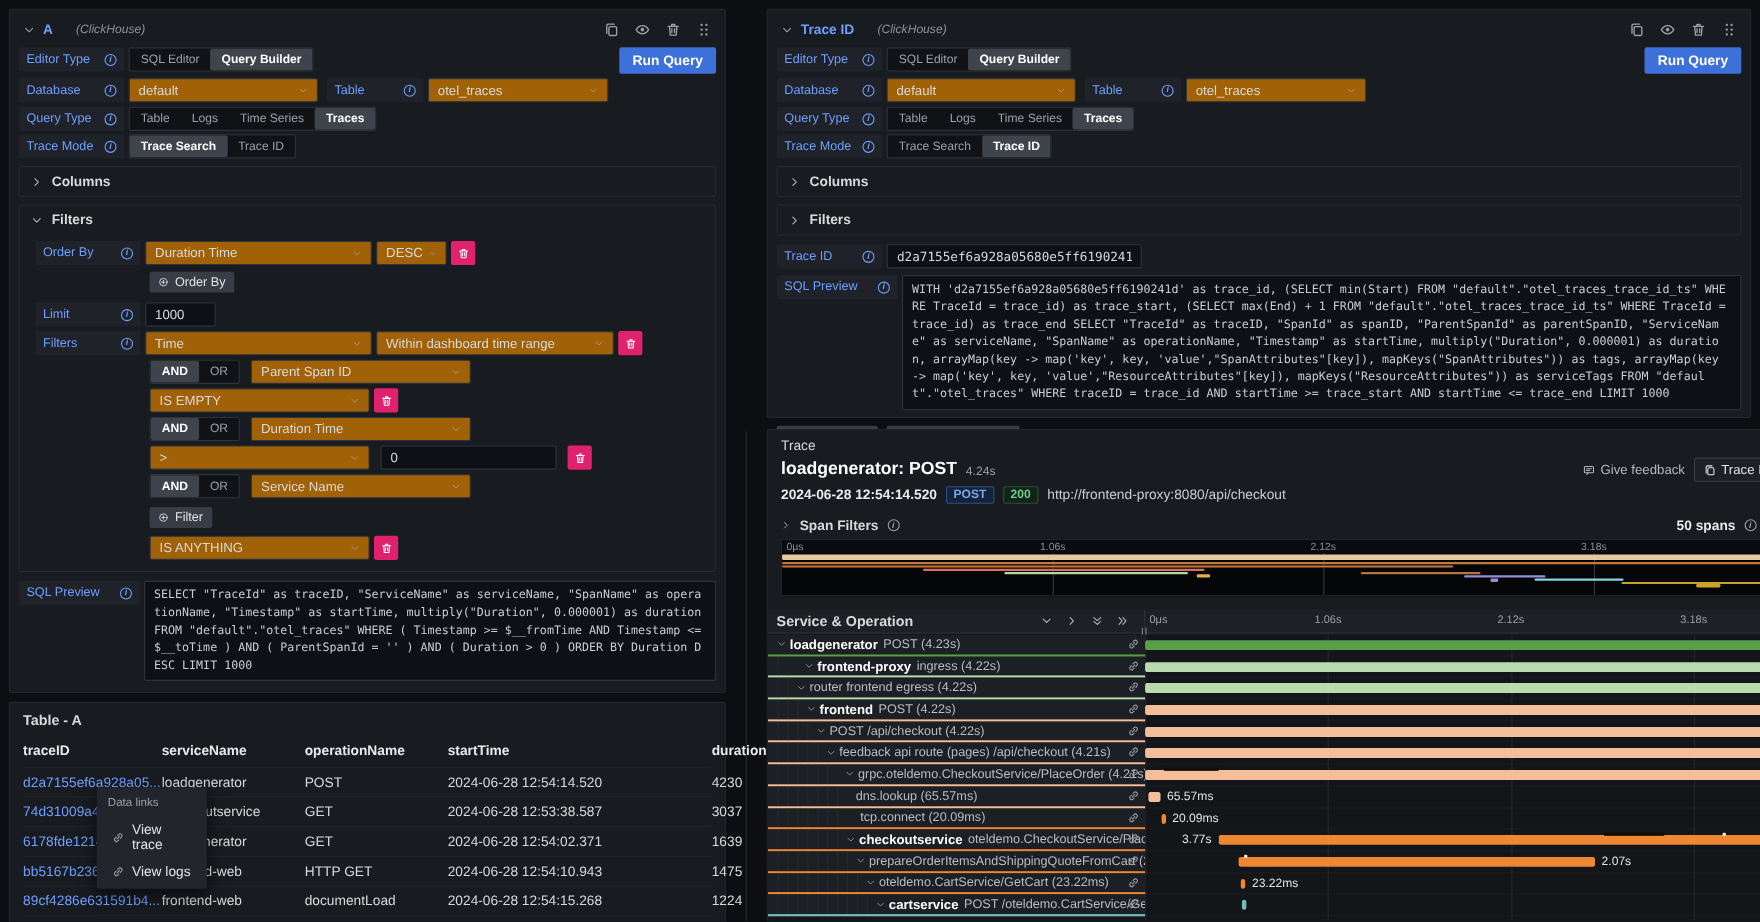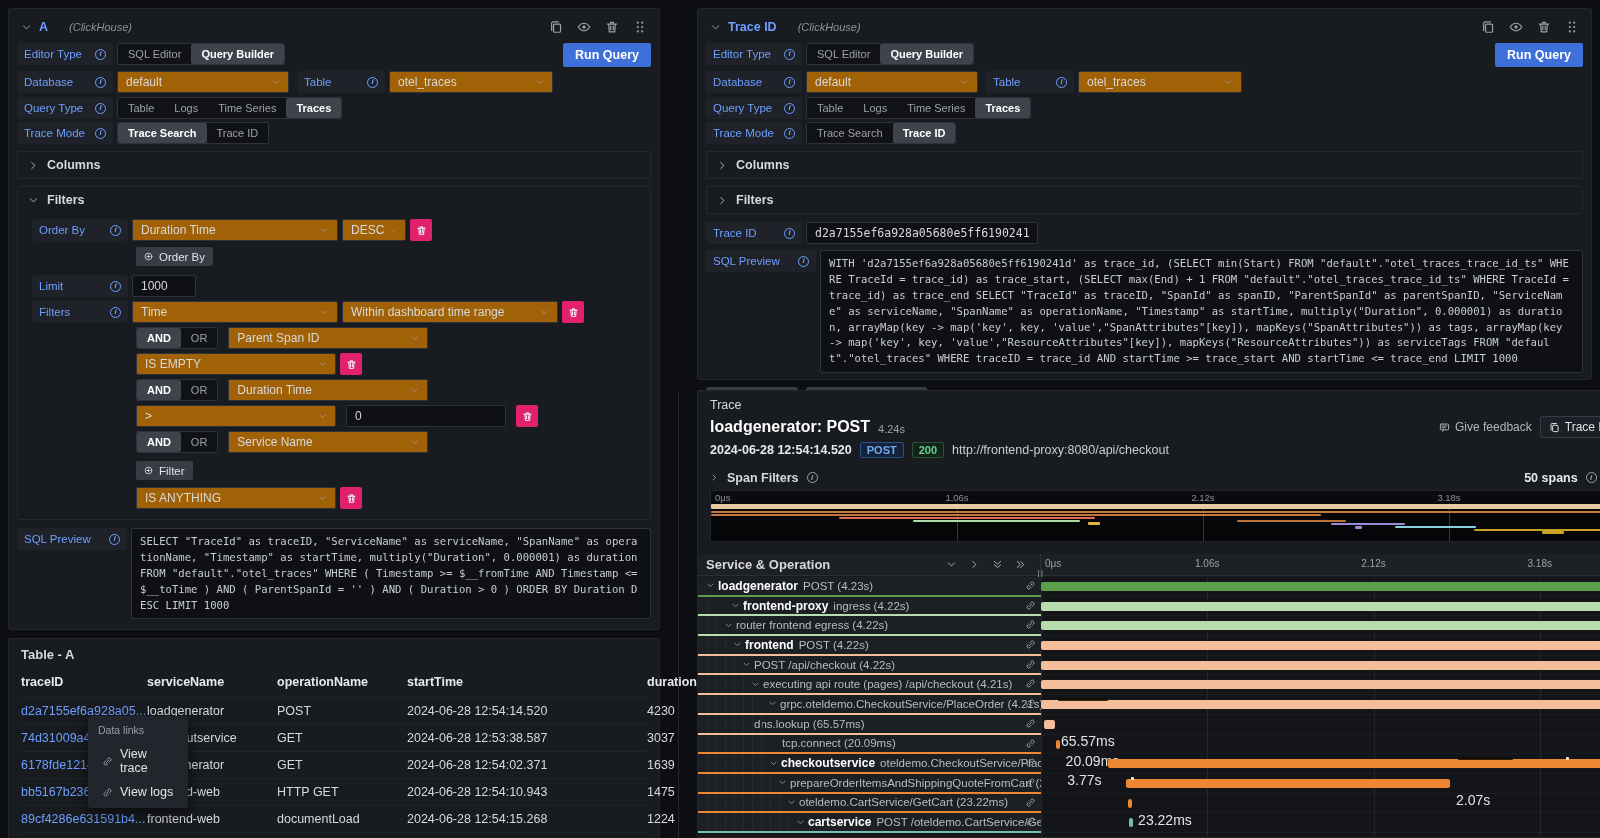--- a/index.html
+++ b/index.html
@@ -140,21 +140,21 @@
   }
   .trow-label .svc { font-weight:700; color:#fff; font-size:12px; margin-right:5px; }
   .trow-label .op { color:#b9bcc2; font-size:11.5px; }
   .trow-label .chev { color:#9da0a8; margin-right:3px; flex:0 0 auto; }
   .guide { position:absolute; top:0; bottom:0; width:1px; background:#26282e; }
   .row-link { position:absolute; right:5px; top:3px; color:#9da0a8; cursor:pointer; }
   .trow-bars { flex:1; position:relative; border-bottom:1px solid rgba(255,255,255,0.03); }
   .bar { position:absolute; height:9px; top:5px; border-radius:2px; min-width:3px; cursor:pointer; }
   .bar-seg { position:absolute; height:3px; top:3px; background:rgba(20,12,4,0.85); border-radius:1px; }
   .bar-dot { position:absolute; width:3px; height:3px; top:3px; background:#f7ead6; border-radius:1px; }
-  .bar-label { position:absolute; top:18px; font-size:14px; color:#e2e3e5; white-space:nowrap; }
+  .bar-label { position:absolute; top:3px; font-size:11px; color:#e2e3e5; white-space:nowrap; }
 
   .vdivider { position:absolute; left:678px; top:392px; bottom:0; width:1px; background:#26282c; }
 
   .caret { display:inline-flex; width:10px; height:10px; }
   .caret svg { width:100%; height:100%; }
 </style>
 </head>
 <body>
 
 <div class="screen">
@@ -989,21 +989,21 @@
               <span class="guide" style="left: 9px;"></span>
               <span class="guide" style="left: 18px;"></span>
               <span class="guide" style="left: 27px;"></span>
               <span class="guide" style="left: 36px;"></span>
               <span class="guide" style="left: 45px;"></span>
               <span class="chev icon xs">
                 <svg viewBox="0 0 16 16" fill="none" stroke="currentColor" stroke-width="1.4" stroke-linecap="round" stroke-linejoin="round">
                   <path d="M3.5 5.5 8 10l4.5-4.5"></path>
                 </svg>
               </span>
-              <span class="op">executing api route (pages) /api/checkout (4.21s)</span>
+              <span class="op">feedback api route (pages) /api/checkout (4.21s)</span>
               <span class="row-link icon sm">
                 <svg viewBox="0 0 16 16" fill="none" stroke="currentColor" stroke-width="1.4" stroke-linecap="round" stroke-linejoin="round">
                   <path d="M6.3 9.7l3.4-3.4"></path>
                   <path d="M7.2 5.2l1.5-1.5a2.5 2.5 0 0 1 3.6 3.6L10.8 8.8"></path>
                   <path d="M8.8 10.8l-1.5 1.5a2.5 2.5 0 0 1-3.6-3.6l1.5-1.5"></path>
                 </svg>
               </span>
             </div>
             <div class="trow-bars">
               <div class="bar" style="left: 0%; width: 100%; background: rgb(245, 190, 155);"></div>
@@ -1030,21 +1030,21 @@
                   <path d="M8.8 10.8l-1.5 1.5a2.5 2.5 0 0 1-3.6-3.6l1.5-1.5"></path>
                 </svg>
               </span>
             </div>
             <div class="trow-bars">
               <div class="bar" style="left: 0%; width: 100%; background: rgb(245, 190, 155);"></div>
               <div class="bar-seg" style="left: 2.5%; width: 7.5%;"></div>
             </div>
           </div>
           <div class="trow">
-            <div class="trow-label" style="border-bottom: 2px solid rgb(245, 190, 155); padding-left: 56px;">
+            <div class="trow-label" style="border-bottom: 2px solid rgb(245, 190, 155); padding-left: 80px;">
               <span class="guide" style="left: 9px;"></span>
               <span class="guide" style="left: 18px;"></span>
               <span class="guide" style="left: 27px;"></span>
               <span class="guide" style="left: 36px;"></span>
               <span class="guide" style="left: 45px;"></span>
               <span class="guide" style="left: 54px;"></span>
               <span class="guide" style="left: 63px;"></span>
               <span class="op">dns.lookup (65.57ms)</span>
               <span class="row-link icon sm">
                 <svg viewBox="0 0 16 16" fill="none" stroke="currentColor" stroke-width="1.4" stroke-linecap="round" stroke-linejoin="round">

